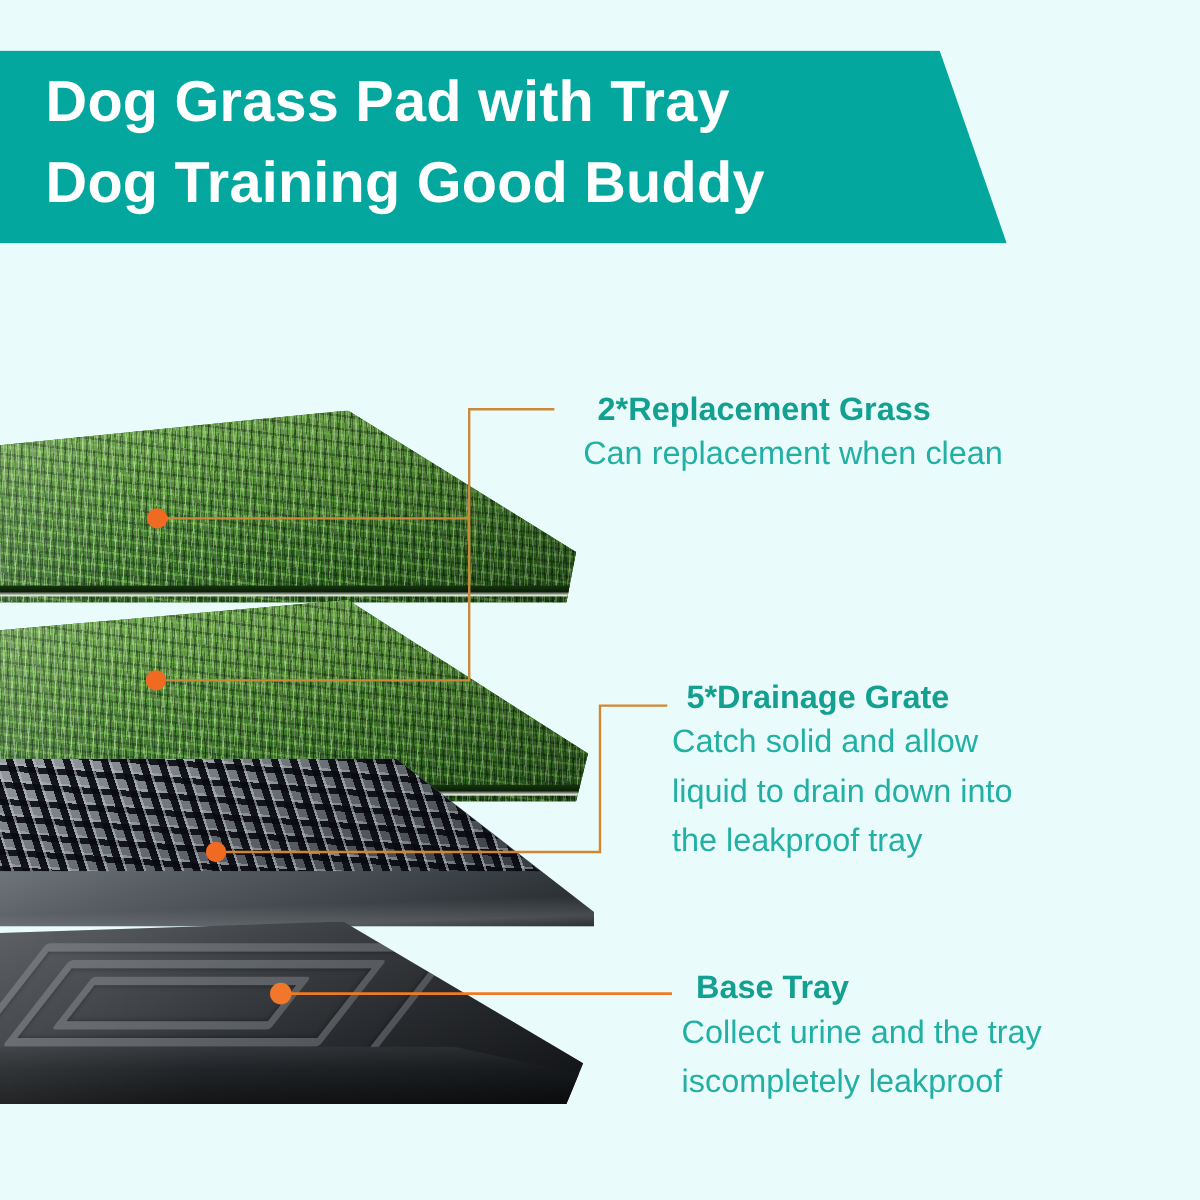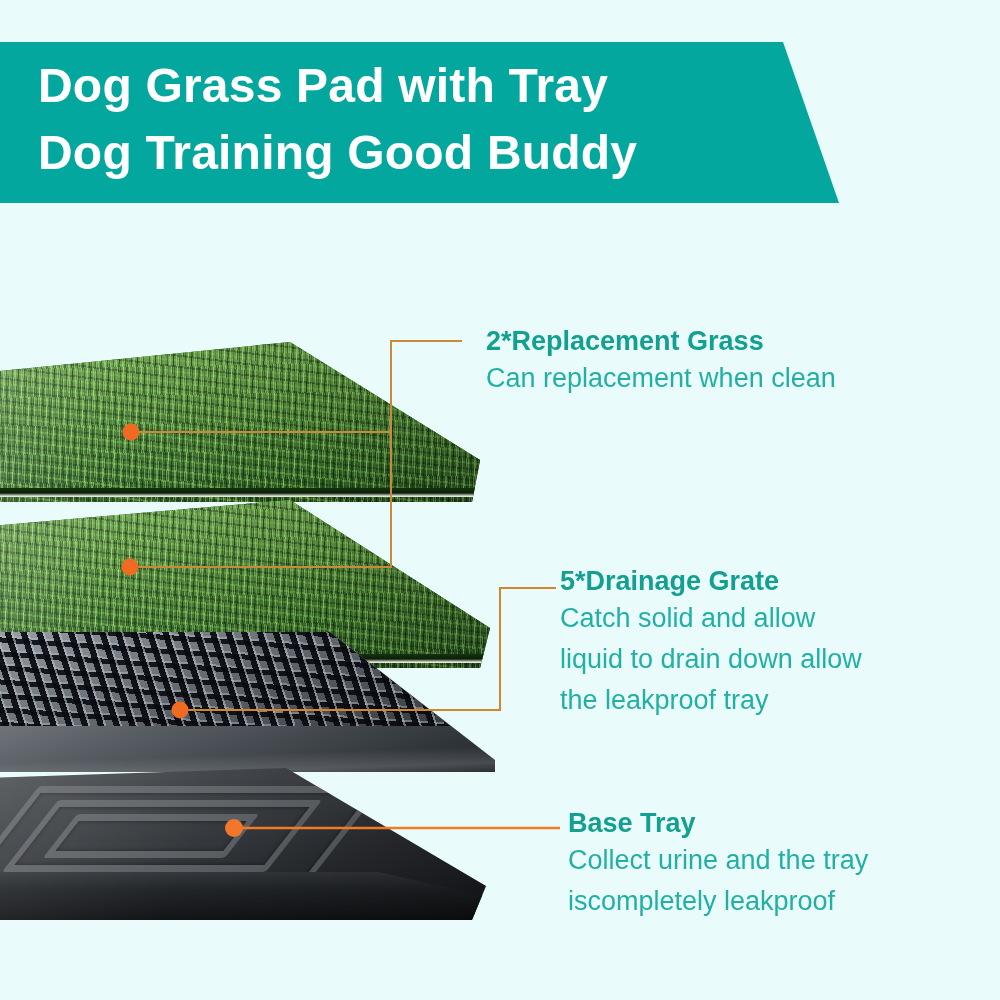--- a/index.html
+++ b/index.html
@@ -212,20 +212,21 @@
   .callout {
     position: absolute;
   }
   .callout-title {
     color: #13a090;
     font-size: 27px;
     font-weight: bold;
     line-height: 34px;
     white-space: nowrap;
     font-family: "Liberation Sans", sans-serif;
+    margin-left: 12px;
   }
   .callout-body {
     color: #22b0a4;
     font-size: 27px;
     font-weight: normal;
     line-height: 41px;
     white-space: nowrap;
     font-family: Liberation Sans, sans-serif;
   }
   #callout-grass  { left: 486px; top: 324px; }
@@ -289,21 +290,21 @@
   </svg>
 
   <div class="callout" id="callout-grass">
     <div class="callout-title">2*Replacement Grass</div>
     <div class="callout-body">Can replacement when clean</div>
   </div>
 
   <div class="callout" id="callout-grate">
     <div class="callout-title">5*Drainage Grate</div>
     <div class="callout-body">Catch solid and allow</div>
-    <div class="callout-body">liquid to drain down allow</div>
+    <div class="callout-body">liquid to drain down into</div>
     <div class="callout-body">the leakproof tray</div>
   </div>
 
   <div class="callout" id="callout-tray">
     <div class="callout-title">Base Tray</div>
     <div class="callout-body">Collect urine and the tray</div>
     <div class="callout-body">iscompletely leakproof</div>
   </div>
 
 </div>

